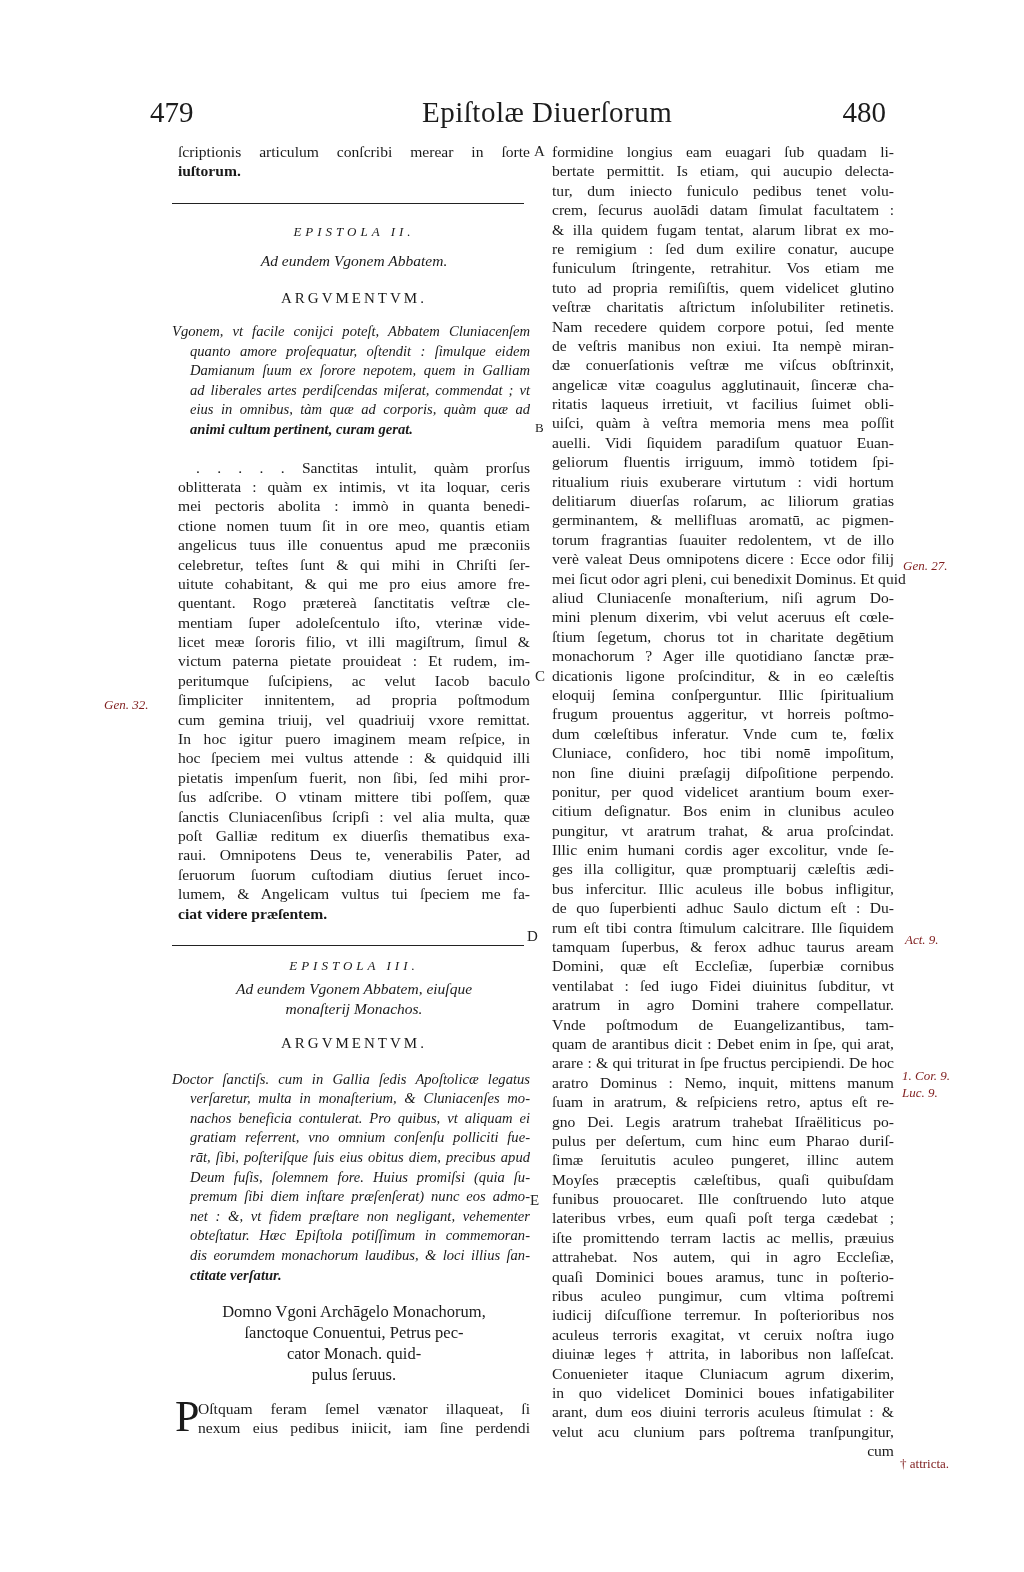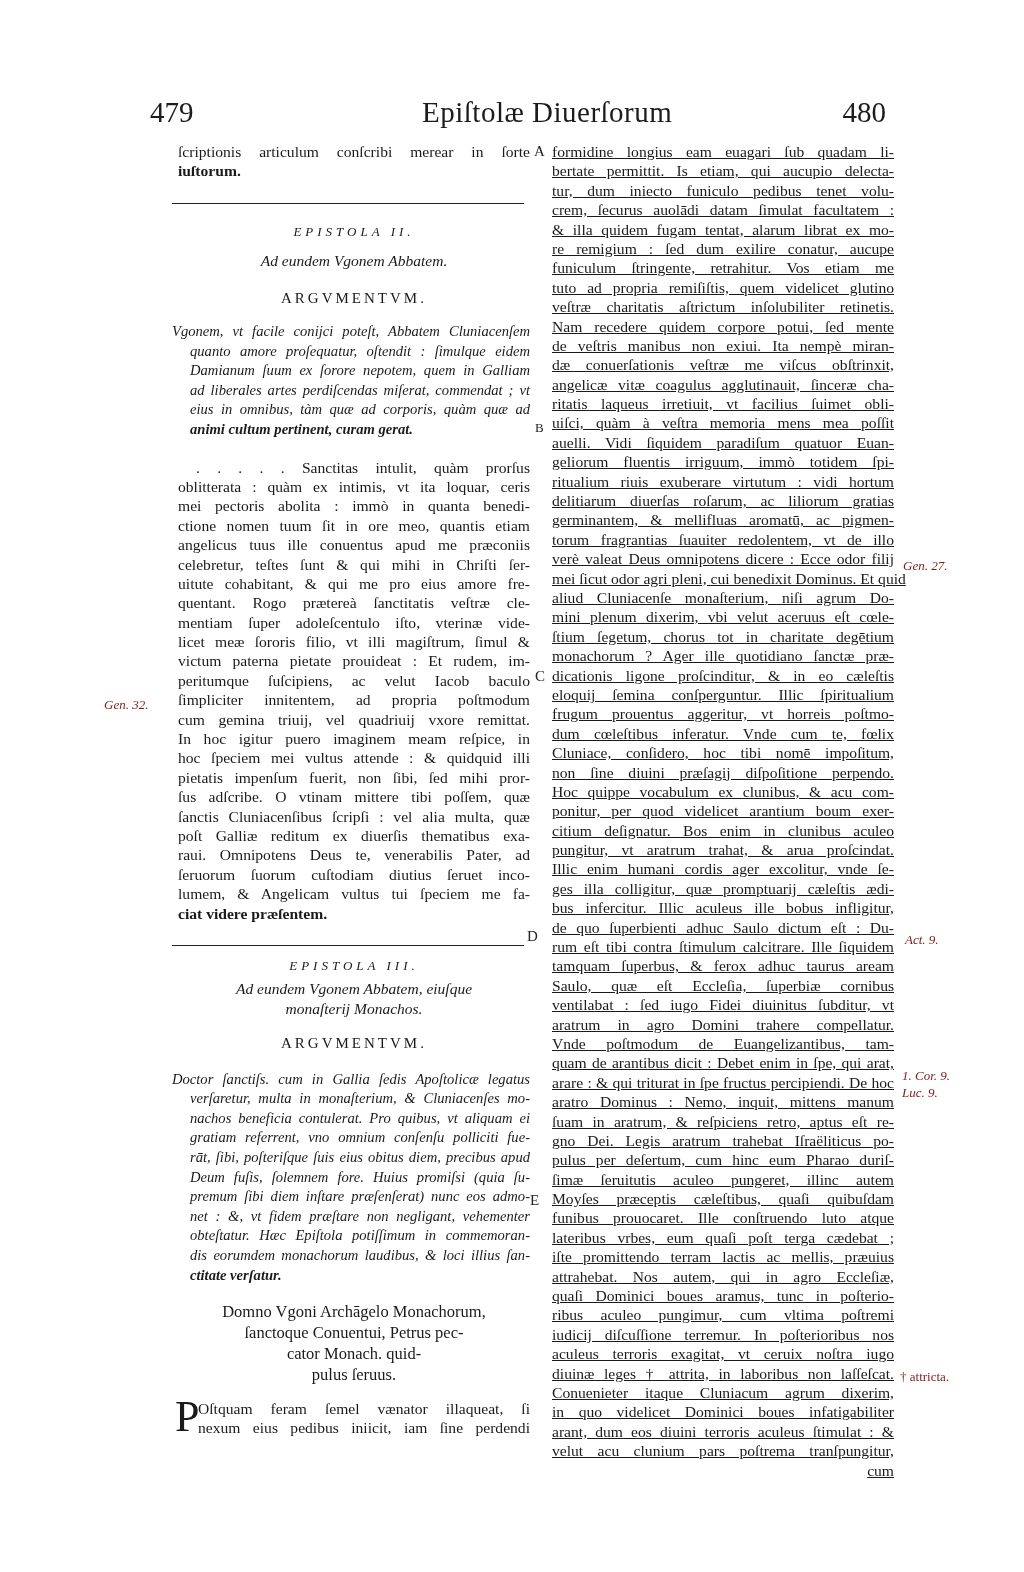--- a/index.html
+++ b/index.html
@@ -16,21 +16,21 @@
   .header .pn-left { position: absolute; left: 0; top: 0; }
   .header .title { position: absolute; left: 272px; top: 0; letter-spacing: 0.5px; }
   .header .pn-right { position: absolute; right: 6px; top: 0; }
 
   .col {
     position: absolute; top: 142px;
     font-family: "Liberation Serif", serif; font-size: 15.6px; line-height: 19.4px;
     color: #1a1a1a;
   }
   .col-left { left: 178px; width: 352px; }
-  .col-right { left: 552px; width: 342px; text-decoration: underline; }
+  .col-right { left: 552px; width: 342px; }
 
   .line { display: block; text-align: justify; text-align-last: justify; white-space: nowrap; height: 19.4px; }
   .line.last { text-align-last: left; font-weight: bold; }
   .line.right { text-align-last: right; }
   .line.indent { padding-left: 18px; }
 
   .rule { height: 0; border-top: 1.5px solid #222; margin: 0; }
   .center { text-align: center; display: block; }
   .ep-title { font-style: italic; letter-spacing: 4px; font-size: 13px; }
   .ep-sub { font-style: italic; font-size: 15.5px; }
@@ -184,31 +184,30 @@
     <span class="line">aliud Cluniacenſe monaſterium, niſi agrum Do-</span>
     <span class="line">mini plenum dixerim, vbi velut aceruus eſt cœle-</span>
     <span class="line">ſtium ſegetum, chorus tot in charitate degētium</span>
     <span class="line">monachorum ? Ager ille quotidiano ſanctæ præ-</span>
     <span class="line">dicationis ligone proſcinditur, &amp; in eo cæleſtis</span>
     <span class="line">eloquij ſemina conſperguntur. Illic ſpiritualium</span>
     <span class="line">frugum prouentus aggeritur, vt horreis poſtmo-</span>
     <span class="line">dum cœleſtibus inferatur. Vnde cum te, fœlix</span>
     <span class="line">Cluniace, conſidero, hoc tibi nomē impoſitum,</span>
     <span class="line">non ſine diuini præſagij diſpoſitione perpendo.</span>
-    <span class="line">Hoc quippe vocabulum ex clunibus, &amp; acu com-</span>
     <span class="line">ponitur, per quod videlicet arantium boum exer-</span>
     <span class="line">citium deſignatur. Bos enim in clunibus aculeo</span>
     <span class="line">pungitur, vt aratrum trahat, &amp; arua proſcindat.</span>
     <span class="line">Illic enim humani cordis ager excolitur, vnde ſe-</span>
     <span class="line">ges illa colligitur, quæ promptuarij cæleſtis ædi-</span>
     <span class="line">bus infercitur. Illic aculeus ille bobus infligitur,</span>
     <span class="line">de quo ſuperbienti adhuc Saulo dictum eſt : Du-</span>
     <span class="line">rum eſt tibi contra ſtimulum calcitrare. Ille ſiquidem</span>
     <span class="line">tamquam ſuperbus, &amp; ferox adhuc taurus aream</span>
-    <span class="line">Saulo, quæ eſt Eccleſia, ſuperbiæ cornibus</span>
+    <span class="line">Domini, quæ eſt Eccleſiæ, ſuperbiæ cornibus</span>
     <span class="line">ventilabat : ſed iugo Fidei diuinitus ſubditur, vt</span>
     <span class="line">aratrum in agro Domini trahere compellatur.</span>
     <span class="line">Vnde poſtmodum de Euangelizantibus, tam-</span>
     <span class="line">quam de arantibus dicit : Debet enim in ſpe, qui arat,</span>
     <span class="line">arare : &amp; qui triturat in ſpe fructus percipiendi. De hoc</span>
     <span class="line">aratro Dominus : Nemo, inquit, mittens manum</span>
     <span class="line">ſuam in aratrum, &amp; reſpiciens retro, aptus eſt re-</span>
     <span class="line">gno Dei. Legis aratrum trahebat Iſraëliticus po-</span>
     <span class="line">pulus per deſertum, cum hinc eum Pharao duriſ-</span>
     <span class="line">ſimæ ſeruitutis aculeo pungeret, illinc autem</span>
@@ -233,14 +232,14 @@
   <span class="marker" style="left:535px;top:420px;font-size:13px">B</span>
   <span class="marker" style="left:535px;top:668px">C</span>
   <span class="marker" style="left:527px;top:928px">D</span>
   <span class="marker" style="left:530px;top:1192px">E</span>
 
   <span class="marginal" style="left:104px;top:697px">Gen. 32.</span>
   <span class="marginal" style="left:903px;top:558px">Gen. 27.</span>
   <span class="marginal" style="left:905px;top:932px">Act. 9.</span>
   <span class="marginal" style="left:902px;top:1068px">1. Cor. 9.</span>
   <span class="marginal" style="left:902px;top:1085px">Luc. 9.</span>
-  <span class="marginal" style="left:900px;top:1369px;font-style:normal">† attricta.</span>
+  <span class="marginal" style="left:900px;top:1456px;font-style:normal">† attricta.</span>
 </div>
 
 </body></html>

